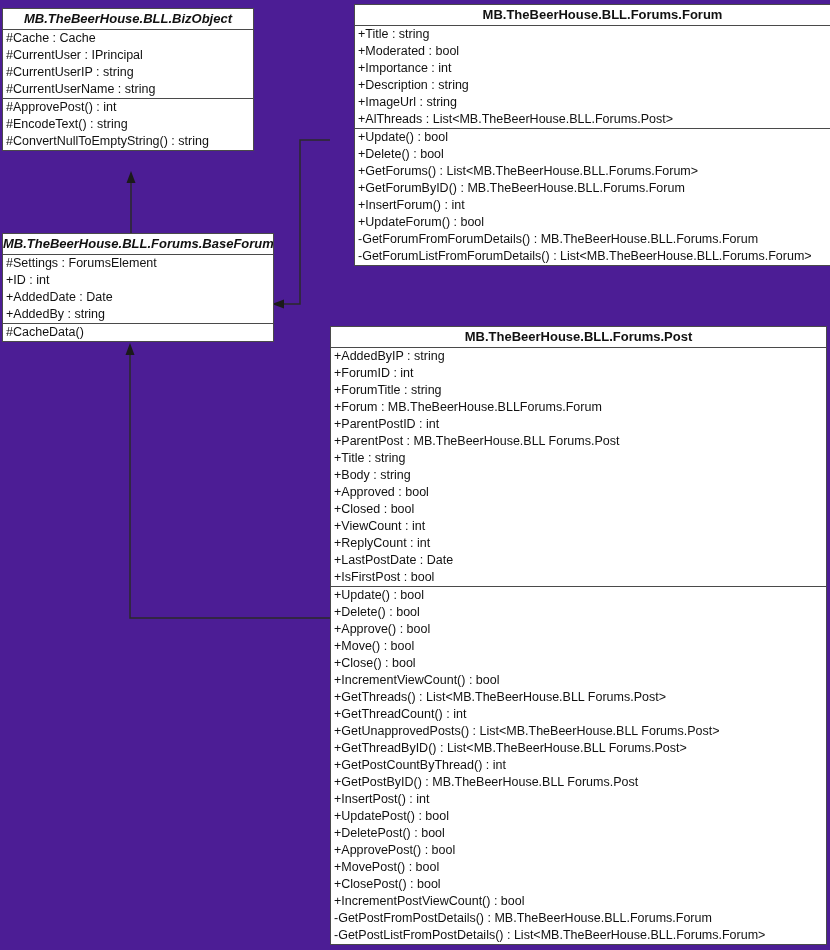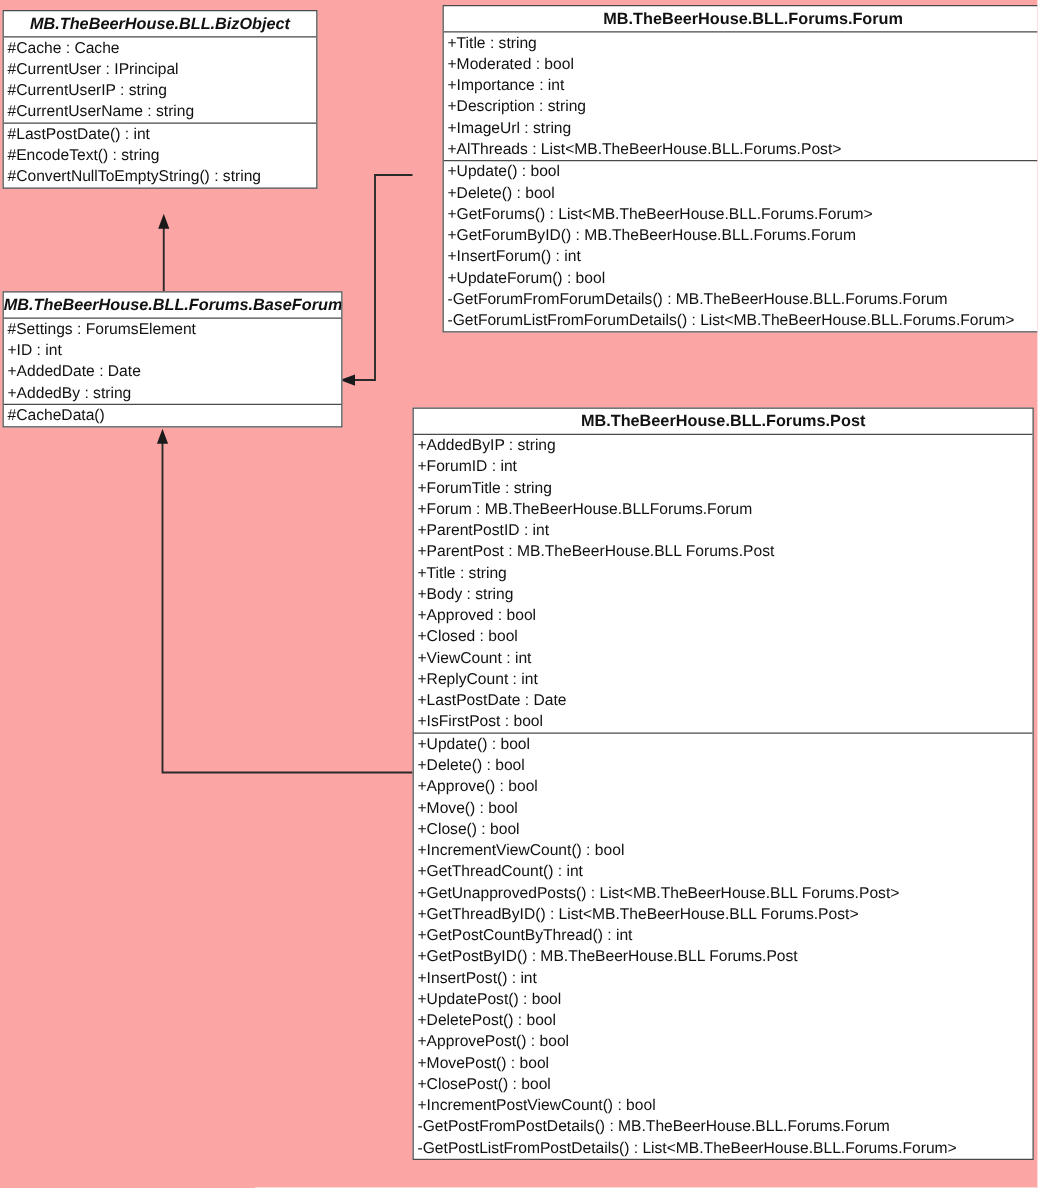--- a/index.html
+++ b/index.html
@@ -5,21 +5,21 @@
   html, body {
     margin: 0;
     padding: 0;
     background: #ffffff;
     font-family: "Liberation Sans", sans-serif;
   }
   .canvas {
     position: relative;
     width: 830px;
     height: 950px;
-    background: #fca5a5;
+    background: #4c1d95;
     overflow: hidden;
   }
   .uml-class {
     position: absolute;
     background: #ffffff;
     border: 1.5px solid #4a4a4a;
     box-sizing: content-box;
   }
   .uml-title {
     height: 20px;
@@ -94,21 +94,21 @@
 
   <div class="uml-class abstract" style="left:2px; top:8px; width:250px;">
     <div class="uml-title">MB.TheBeerHouse.BLL.BizObject</div>
     <div class="uml-section">
         <div class="row"><span>#Cache : Cache</span></div>
         <div class="row"><span>#CurrentUser : IPrincipal</span></div>
         <div class="row"><span>#CurrentUserIP : string</span></div>
         <div class="row"><span>#CurrentUserName : string</span></div>
       </div>
     <div class="uml-section">
-        <div class="row"><span>#LastPostDate() : int</span></div>
+        <div class="row"><span>#ApprovePost() : int</span></div>
         <div class="row"><span>#EncodeText() : string</span></div>
         <div class="row"><span>#ConvertNullToEmptyString() : string</span></div>
       </div>
   </div>
 
   <div class="uml-class abstract" style="left:2px; top:233px; width:270px;">
     <div class="uml-title">MB.TheBeerHouse.BLL.Forums.BaseForum</div>
     <div class="uml-section">
         <div class="row"><span class="u">#Settings : ForumsElement</span></div>
         <div class="row"><span>+ID : int</span></div>
@@ -160,20 +160,21 @@
         <div class="row"><span>+LastPostDate : Date</span></div>
         <div class="row"><span>+IsFirstPost : bool</span></div>
       </div>
     <div class="uml-section">
         <div class="row"><span>+Update() : bool</span></div>
         <div class="row"><span>+Delete() : bool</span></div>
         <div class="row"><span>+Approve() : bool</span></div>
         <div class="row"><span>+Move() : bool</span></div>
         <div class="row"><span>+Close() : bool</span></div>
         <div class="row"><span>+IncrementViewCount() : bool</span></div>
+        <div class="row"><span class="u">+GetThreads() : List&lt;MB.TheBeerHouse.BLL Forums.Post&gt;</span></div>
         <div class="row"><span class="u">+GetThreadCount() : int</span></div>
         <div class="row"><span class="u">+GetUnapprovedPosts() : List&lt;MB.TheBeerHouse.BLL Forums.Post&gt;</span></div>
         <div class="row"><span class="u">+GetThreadByID() : List&lt;MB.TheBeerHouse.BLL Forums.Post&gt;</span></div>
         <div class="row"><span class="u">+GetPostCountByThread() : int</span></div>
         <div class="row"><span class="u">+GetPostByID() : MB.TheBeerHouse.BLL Forums.Post</span></div>
         <div class="row"><span class="u">+InsertPost() : int</span></div>
         <div class="row"><span class="u">+UpdatePost() : bool</span></div>
         <div class="row"><span class="u">+DeletePost() : bool</span></div>
         <div class="row"><span class="u">+ApprovePost() : bool</span></div>
         <div class="row"><span class="u">+MovePost() : bool</span></div>

